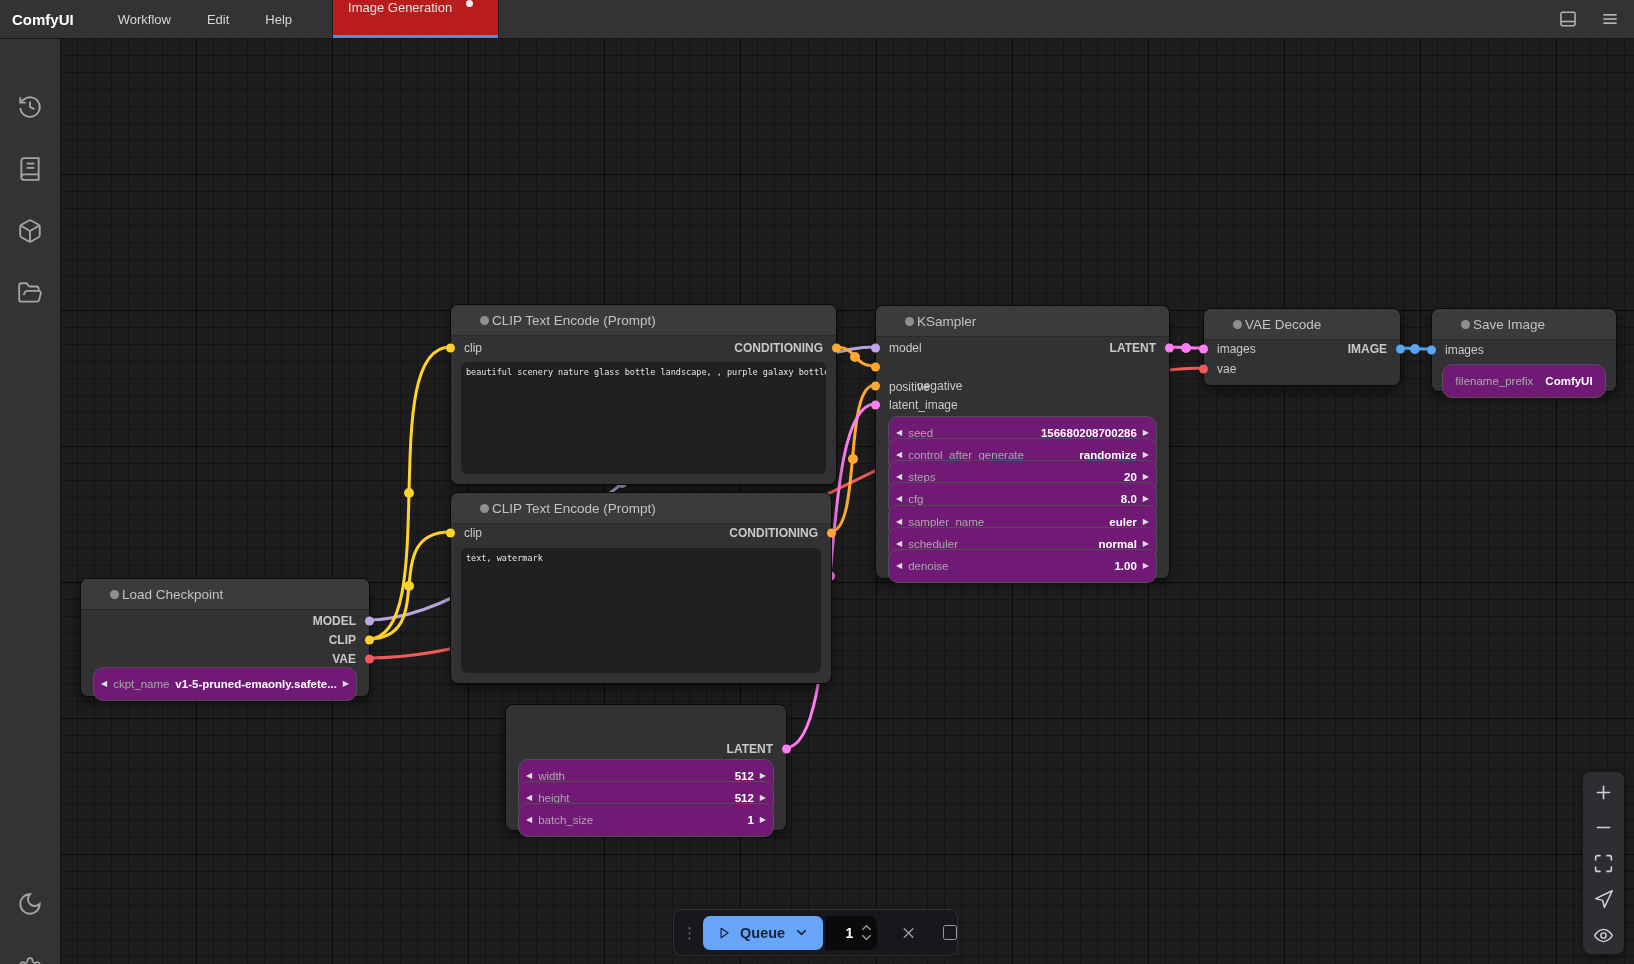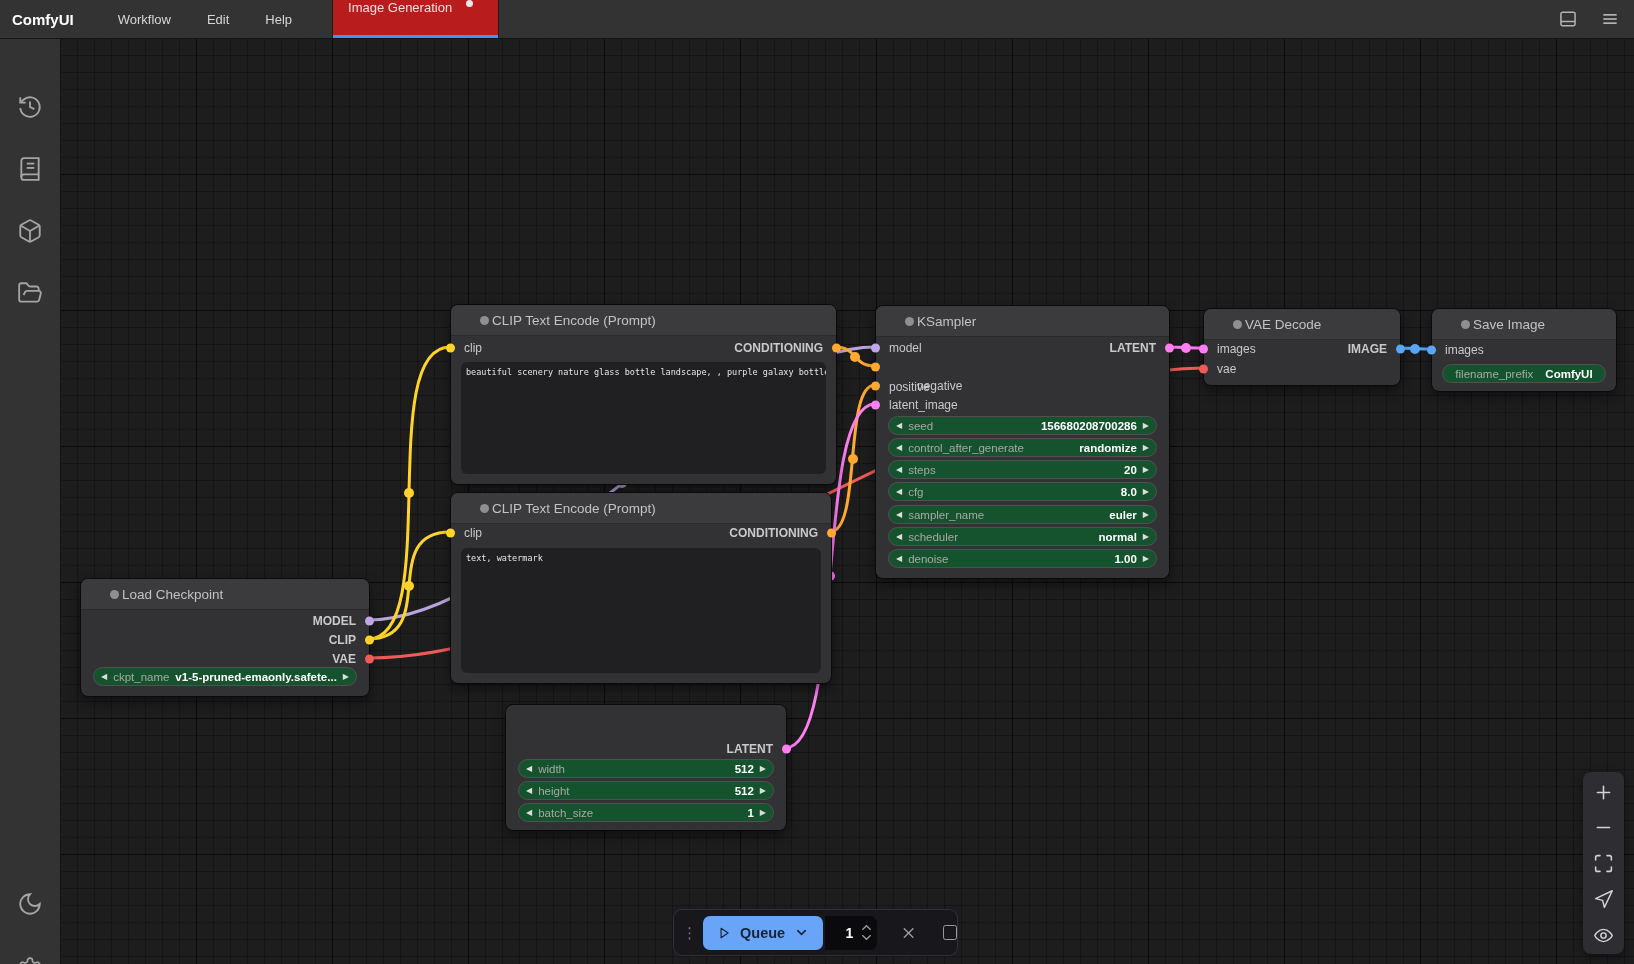--- a/index.html
+++ b/index.html
@@ -41,21 +41,21 @@
   .node{position:absolute;background:#323234;border:1px solid #0a0a0a;border-radius:8px;
         box-shadow:0 5px 12px rgba(0,0,0,.45);z-index:10;}
   .node-header{height:30px;background:#3b3b3d;border-radius:7px 7px 0 0;display:flex;
                align-items:center;padding:0 29px;gap:3px;border-bottom:1px solid #2a2a2c;}
   .collapse-dot{width:9px;height:9px;border-radius:50%;background:#8f8f8f;flex:0 0 auto;}
   .node-title{font-size:13.5px;color:#c2c2c2;white-space:nowrap;}
   .pin{position:absolute;width:9px;height:9px;border-radius:50%;transform:translateY(-50%);z-index:12;}
   .pin.in{left:-5px;} .pin.out{right:-5px;}
   .plab-in{position:absolute;left:13px;transform:translateY(-50%);font-size:12px;color:#c9c9c9;white-space:nowrap;}
   .plab-out{position:absolute;right:13px;transform:translateY(-50%);font-size:12px;font-weight:600;color:#c9c9c9;white-space:nowrap;}
-  .widget{position:absolute;height:19px;background:#14532d;border:1px solid #505053;border-radius:10px;
+  .widget{position:absolute;height:34px;background:#701a75;border:1px solid #505053;border-radius:10px;
           display:flex;align-items:center;box-sizing:border-box;padding:0 7px;}
   .warr{font-size:8px;color:#dcdcdc;line-height:1;}
   .wlab{font-size:11.5px;color:#a8a8a8;margin-left:6px;white-space:nowrap;overflow:hidden;}
   .wval{font-size:11.5px;color:#ffffff;font-weight:bold;margin-left:auto;margin-right:6px;white-space:nowrap;}
   .prompt-box{position:absolute;background:#202022;border-radius:6px;
               font-family:"DejaVu Sans Mono",monospace;font-size:8.5px;color:#e6e6e6;
               padding:4px 5px;box-sizing:border-box;line-height:1.5;overflow:hidden;white-space:nowrap;}
 
   
   #queuebar{position:absolute;left:673px;top:909px;width:285px;height:47px;background:#18181c;

